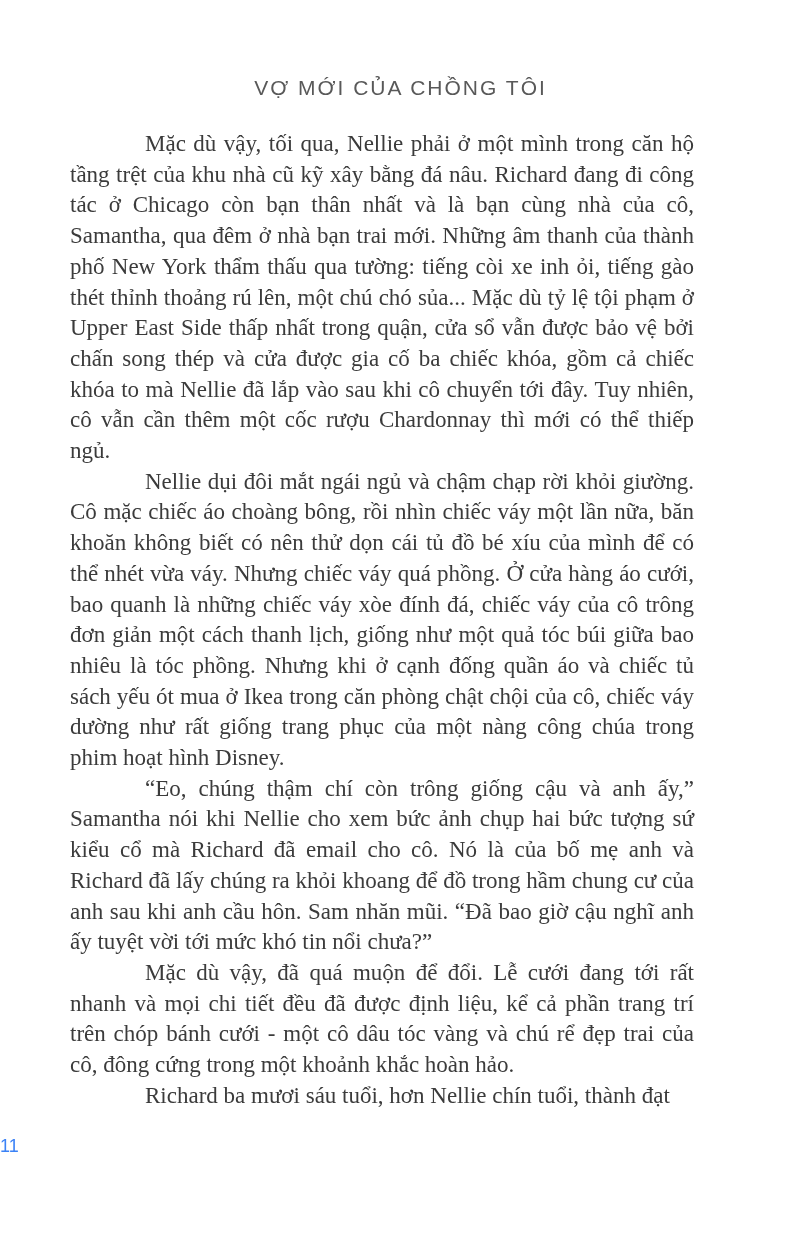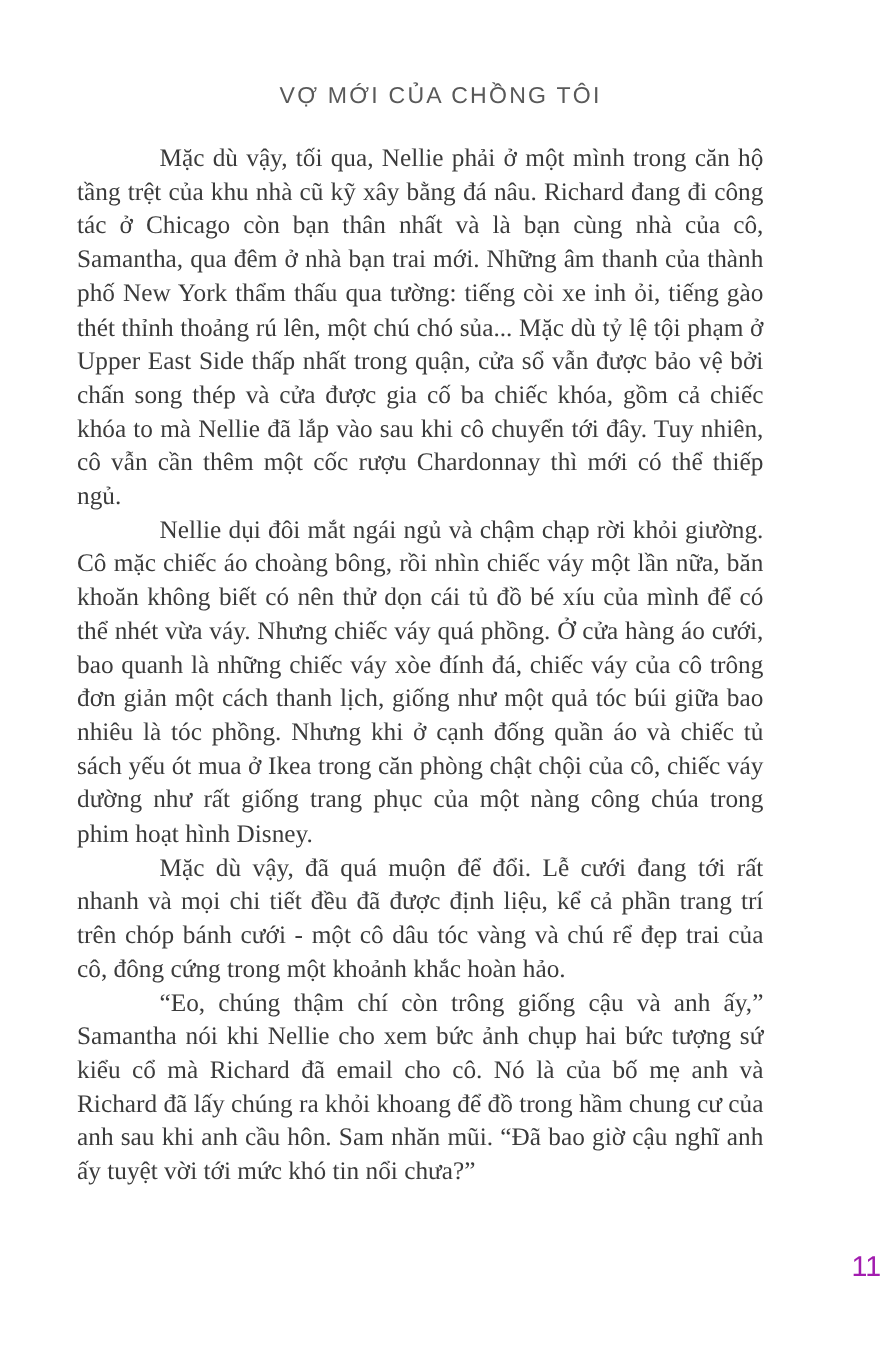--- a/index.html
+++ b/index.html
@@ -41,35 +41,36 @@
   .para {
     margin: 0;
     padding: 0;
     text-indent: 75px;
   }
   .page-number {
     position: absolute;
     top: 1136px;
     left: 0;
     width: 100%;
-    text-align: right;
+    text-align: left;
     font-family: "Liberation Sans", sans-serif;
-    font-size: 26px;
-    color: #a21caf;
+    font-size: 18px;
+    color: #3b82f6;
   }
 </style>
 </head>
 <body>
 
 <div class="page">
 
   <div class="running-header">VỢ MỚI CỦA CHỒNG TÔI</div>
 
   <div class="body-text">
     <p class="para">Mặc dù vậy, tối qua, Nellie phải ở một mình trong căn hộ tầng trệt của khu nhà cũ kỹ xây bằng đá nâu. Richard đang đi công tác ở Chicago còn bạn thân nhất và là bạn cùng nhà của cô, Samantha, qua đêm ở nhà bạn trai mới. Những âm thanh của thành phố New York thẩm thấu qua tường: tiếng còi xe inh ỏi, tiếng gào thét thỉnh thoảng rú lên, một chú chó sủa... Mặc dù tỷ lệ tội phạm ở Upper East Side thấp nhất trong quận, cửa sổ vẫn được bảo vệ bởi chấn song thép và cửa được gia cố ba chiếc khóa, gồm cả chiếc khóa to mà Nellie đã lắp vào sau khi cô chuyển tới đây. Tuy nhiên, cô vẫn cần thêm một cốc rượu Chardonnay thì mới có thể thiếp ngủ.</p>
     <p class="para">Nellie dụi đôi mắt ngái ngủ và chậm chạp rời khỏi giường. Cô mặc chiếc áo choàng bông, rồi nhìn chiếc váy một lần nữa, băn khoăn không biết có nên thử dọn cái tủ đồ bé xíu của mình để có thể nhét vừa váy. Nhưng chiếc váy quá phồng. Ở cửa hàng áo cưới, bao quanh là những chiếc váy xòe đính đá, chiếc váy của cô trông đơn giản một cách thanh lịch, giống như một quả tóc búi giữa bao nhiêu là tóc phồng. Nhưng khi ở cạnh đống quần áo và chiếc tủ sách yếu ót mua ở Ikea trong căn phòng chật chội của cô, chiếc váy dường như rất giống trang phục của một nàng công chúa trong phim hoạt hình Disney.</p>
+    <p class="para">“Eo, chúng thậm chí còn trông giống cậu và anh ấy,” Samantha nói khi Nellie cho xem bức ảnh chụp hai bức tượng sứ kiểu cổ mà Richard đã email cho cô. Nó là của bố mẹ anh và Richard đã lấy chúng ra khỏi khoang để đồ trong hầm chung cư của anh sau khi anh cầu hôn. Sam nhăn mũi. “Đã bao giờ cậu nghĩ anh ấy tuyệt vời tới mức khó tin nổi chưa?”</p>
     <p class="para">Mặc dù vậy, đã quá muộn để đổi. Lễ cưới đang tới rất nhanh và mọi chi tiết đều đã được định liệu, kể cả phần trang trí trên chóp bánh cưới - một cô dâu tóc vàng và chú rể đẹp trai của cô, đông cứng trong một khoảnh khắc hoàn hảo.</p>
-    <p class="para">“Eo, chúng thậm chí còn trông giống cậu và anh ấy,” Samantha nói khi Nellie cho xem bức ảnh chụp hai bức tượng sứ kiểu cổ mà Richard đã email cho cô. Nó là của bố mẹ anh và Richard đã lấy chúng ra khỏi khoang để đồ trong hầm chung cư của anh sau khi anh cầu hôn. Sam nhăn mũi. “Đã bao giờ cậu nghĩ anh ấy tuyệt vời tới mức khó tin nổi chưa?”</p>
+    <p class="para">Richard ba mươi sáu tuổi, hơn Nellie chín tuổi, thành đạt</p>
   </div>
 
   <div class="page-number">11</div>
 
 </div>
 
 </body></html>

